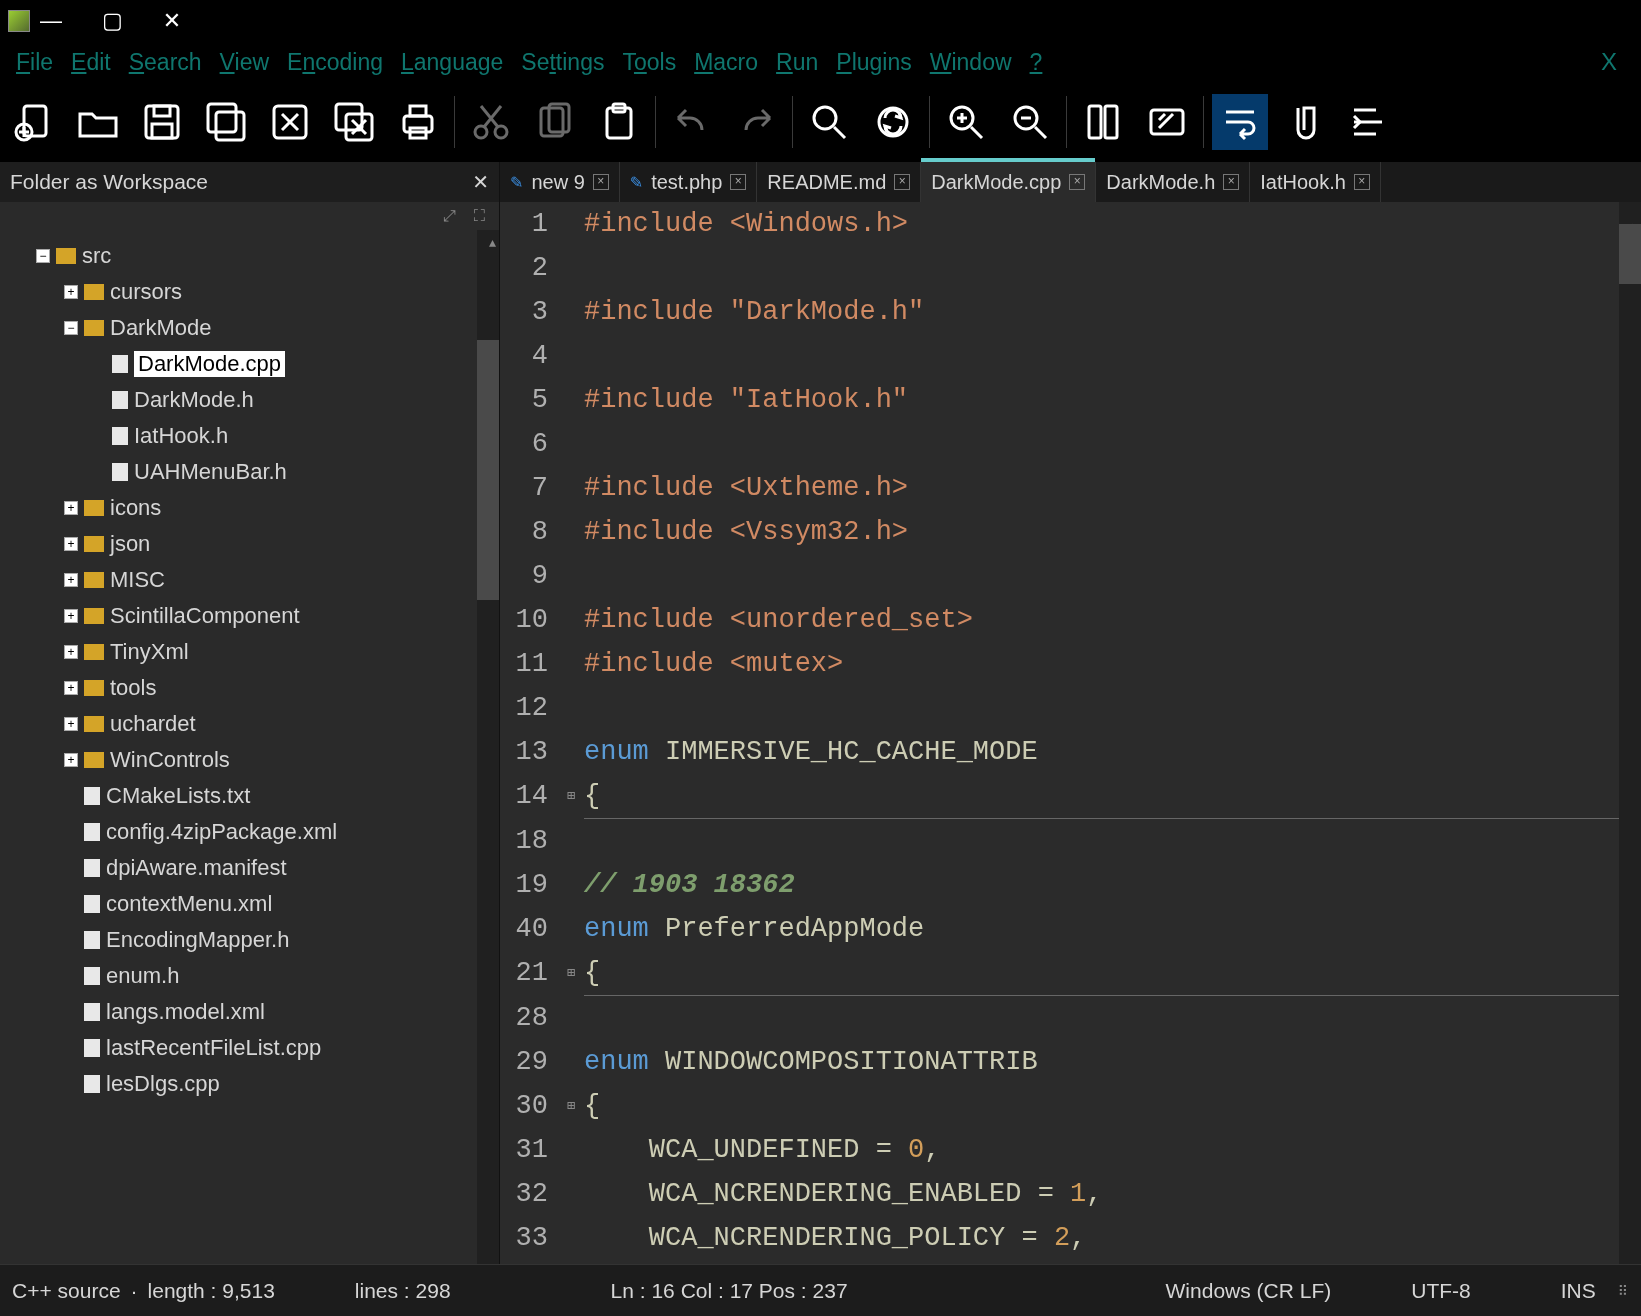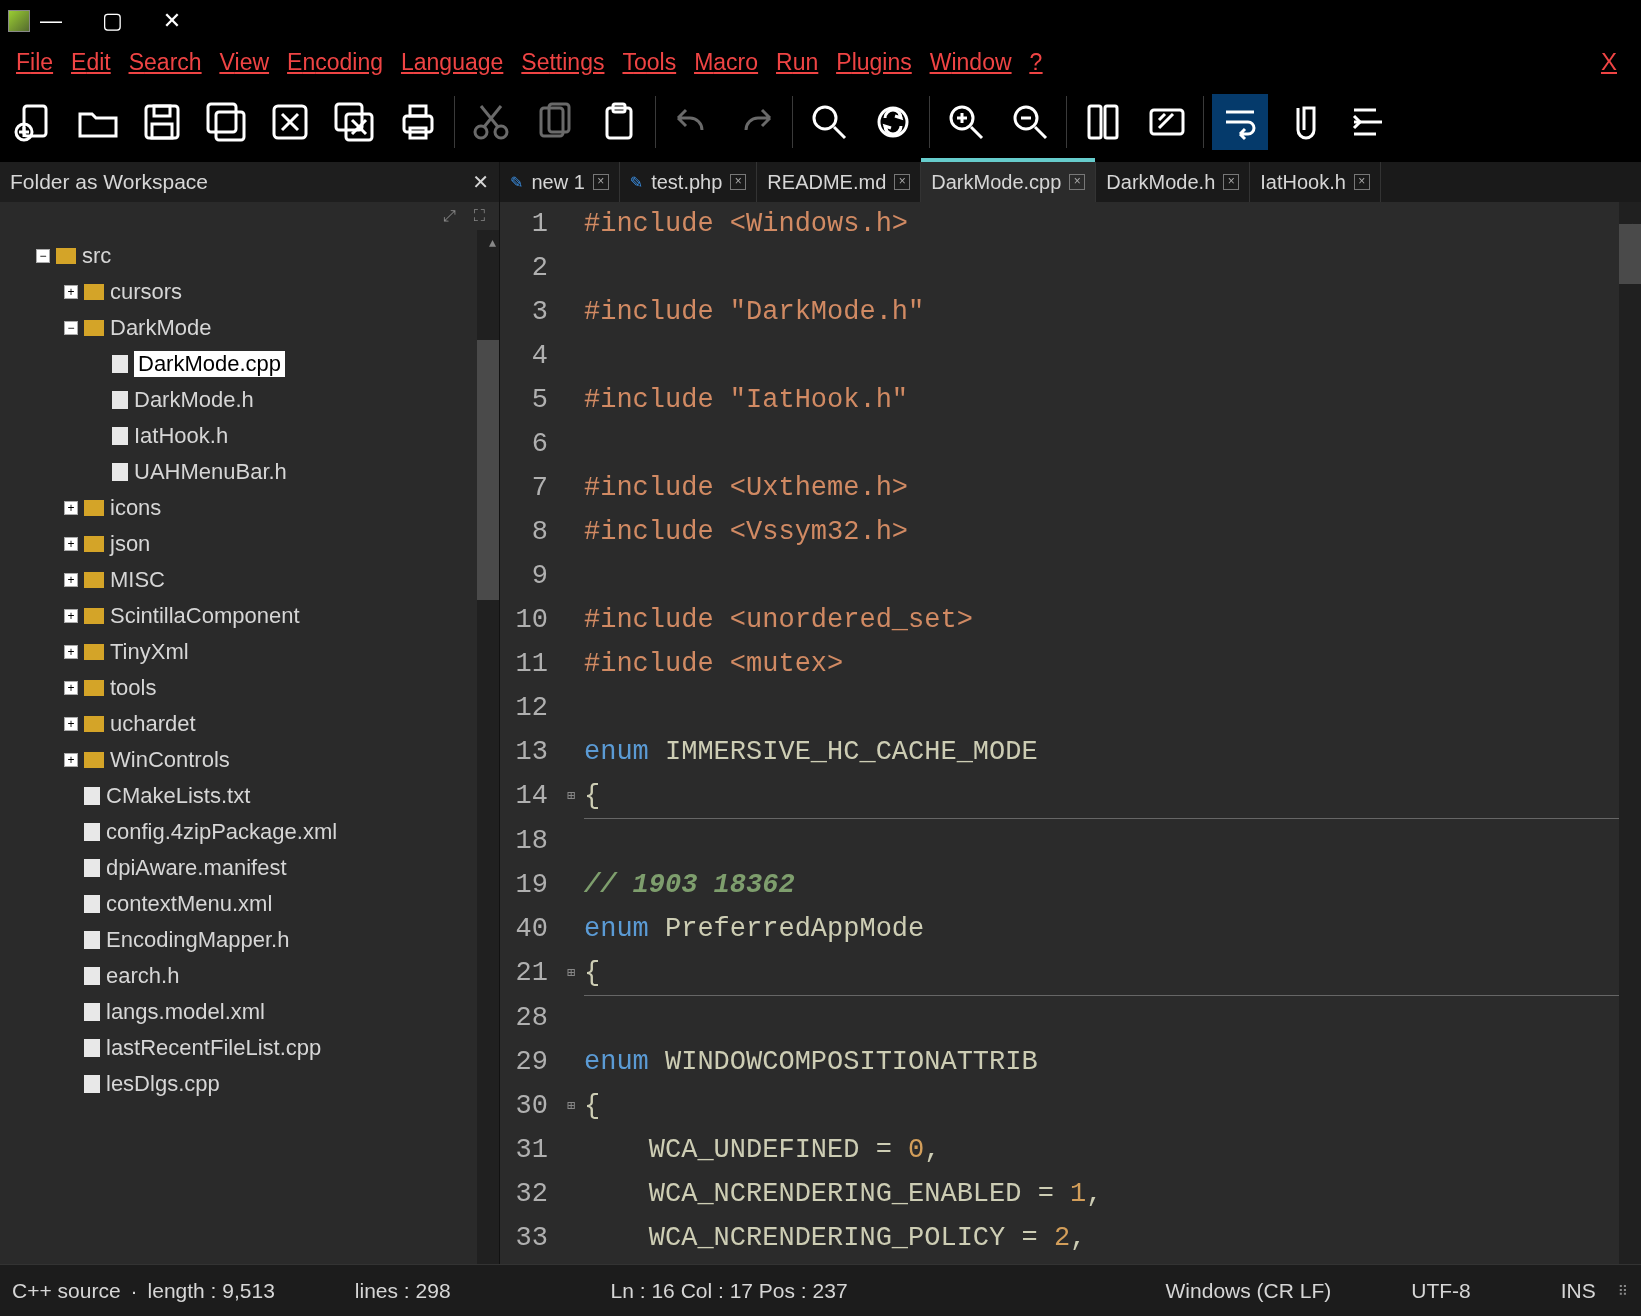--- a/index.html
+++ b/index.html
@@ -7,21 +7,21 @@
 
 
 .titlebar { display:flex; align-items:center; height:42px; background:#000; padding:0 8px; }
 .titlebar .app-icon { width:22px; height:22px; background:linear-gradient(135deg,#9acd32,#556b2f); border:1px solid #888; margin-right:10px; }
 .titlebar .title { flex:1; color:#fff; font-size:21px; }
 .win-ctrls { display:flex; gap:40px; margin-right:6px; }
 .win-ctrls span { color:#fff; font-size:22px; cursor:pointer; }
 
 
 .menubar { display:flex; align-items:center; height:40px; background:#000; padding:0 10px; gap:6px; }
-.menubar .mi { color:#ef4444; font-size:23px; padding:0 6px; cursor:pointer;text-decoration:underline; }
+.menubar .mi { color:#0f766e; font-size:23px; padding:0 6px; cursor:pointer; }
 .menubar .mi u { text-decoration:underline; }
 .menubar .x-right { margin-left:auto; margin-right:8px; font-size:24px; }
 
 
 .toolbar { display:flex; align-items:center; height:80px; background:#000; padding:0 6px; gap:8px; }
 .toolbar .tb { width:56px; height:56px; display:flex; align-items:center; justify-content:center; color:#fff; }
 .toolbar .tb svg { stroke:#fff; fill:none; stroke-width:3; }
 .toolbar .tb.dim svg { stroke:#6a6a6a; }
 .toolbar .tb.active { background:#053a6b; }
 .toolbar .sep { width:1px; height:52px; background:#3a3a3a; }
@@ -378,21 +378,21 @@
           <div class="row">
             <span class="sp" style="width:64px"></span>
             <span class="sp" style="width:20px"></span>
             <span class="dico"></span>
             <span>EncodingMapper.h</span>
           </div>
           <div class="row">
             <span class="sp" style="width:64px"></span>
             <span class="sp" style="width:20px"></span>
             <span class="dico"></span>
-            <span>earch.h</span>
+            <span>enum.h</span>
           </div>
           <div class="row">
             <span class="sp" style="width:64px"></span>
             <span class="sp" style="width:20px"></span>
             <span class="dico"></span>
             <span>langs.model.xml</span>
           </div>
           <div class="row">
             <span class="sp" style="width:64px"></span>
             <span class="sp" style="width:20px"></span>
@@ -410,21 +410,21 @@
         <span class="tree-arrow">▴</span>
         <div class="tree-thumb"></div>
       </div>
     </div>
   </div>
 
   <div class="editor">
     <div class="tabbar" id="tabbar">
         <div class="tab">
           <span class="tico">✎</span>
-          <span>new 1</span>
+          <span>new 9</span>
           <span class="tx">×</span>
         </div>
         <div class="tab">
           <span class="tico">✎</span>
           <span>test.php</span>
           <span class="tx">×</span>
         </div>
         <div class="tab">
           <span>README.md</span>
           <span class="tx">×</span>

